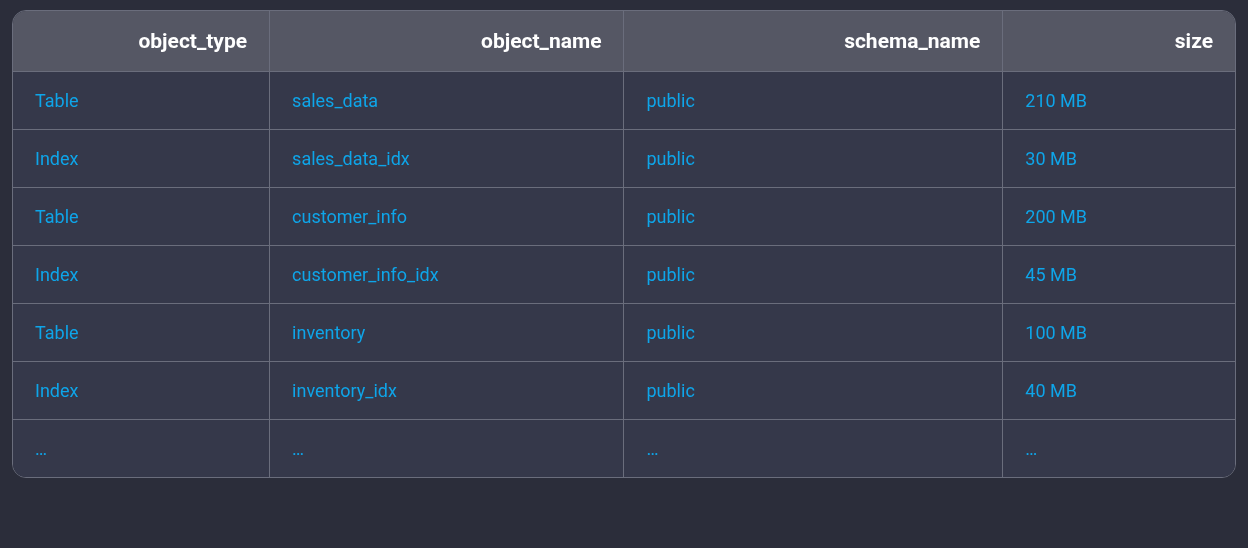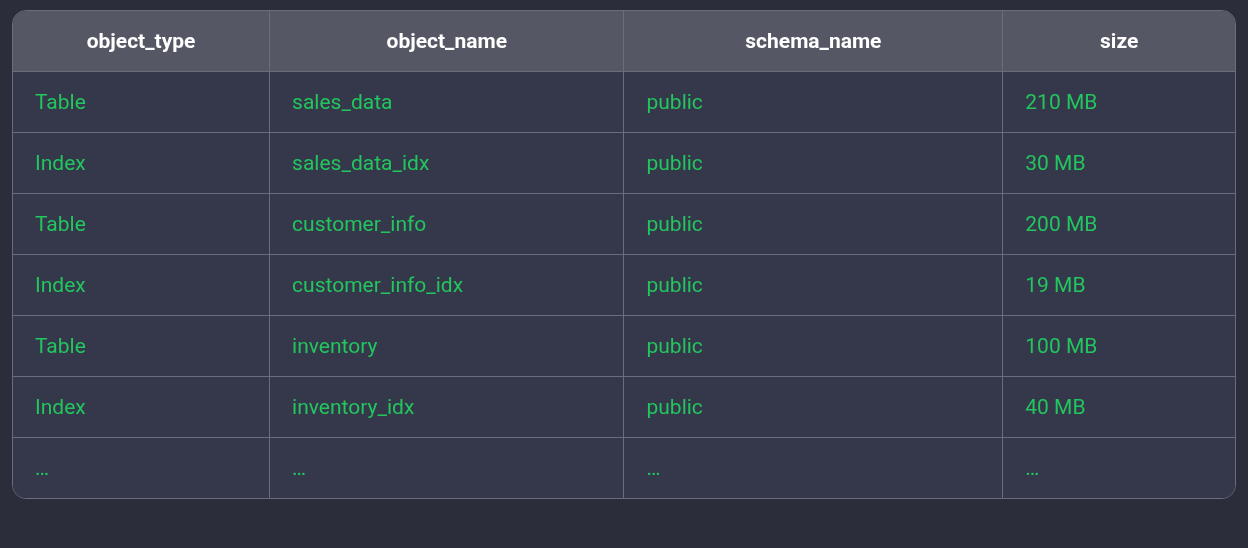--- a/index.html
+++ b/index.html
@@ -22,36 +22,36 @@
       overflow: hidden;
     }
     table {
       width: 100%;
       border-collapse: collapse;
     }
     thead tr {
       background: #555764;
     }
     th {
-      text-align: center;
+      text-align: right;
       color: #ffffff;
       font-weight: 700;
       font-size: 21px;
       padding: 18px 22px;
       border-right: 1px solid #6a6d7c;
     }
     th:last-child {
       border-right: none;
     }
     tbody tr {
       background: #35384a;
     }
     td {
-      color: #22c55e;
-      font-size: 21px;
+      color: #0ea5e9;
+      font-size: 18px;
       font-weight: 400;
       padding: 18px 22px;
       border-top: 1px solid #6a6d7c;
       border-right: 1px solid #6a6d7c;
     }
     td:last-child {
       border-right: none;
     }
     .col-1 { width: 21%; }
     .col-2 { width: 29%; }
@@ -93,21 +93,21 @@
       <tr>
         <td>Table</td>
         <td>customer_info</td>
         <td>public</td>
         <td>200 MB</td>
       </tr>
       <tr>
         <td>Index</td>
         <td>customer_info_idx</td>
         <td>public</td>
-        <td>19 MB</td>
+        <td>45 MB</td>
       </tr>
       <tr>
         <td>Table</td>
         <td>inventory</td>
         <td>public</td>
         <td>100 MB</td>
       </tr>
       <tr>
         <td>Index</td>
         <td>inventory_idx</td>

